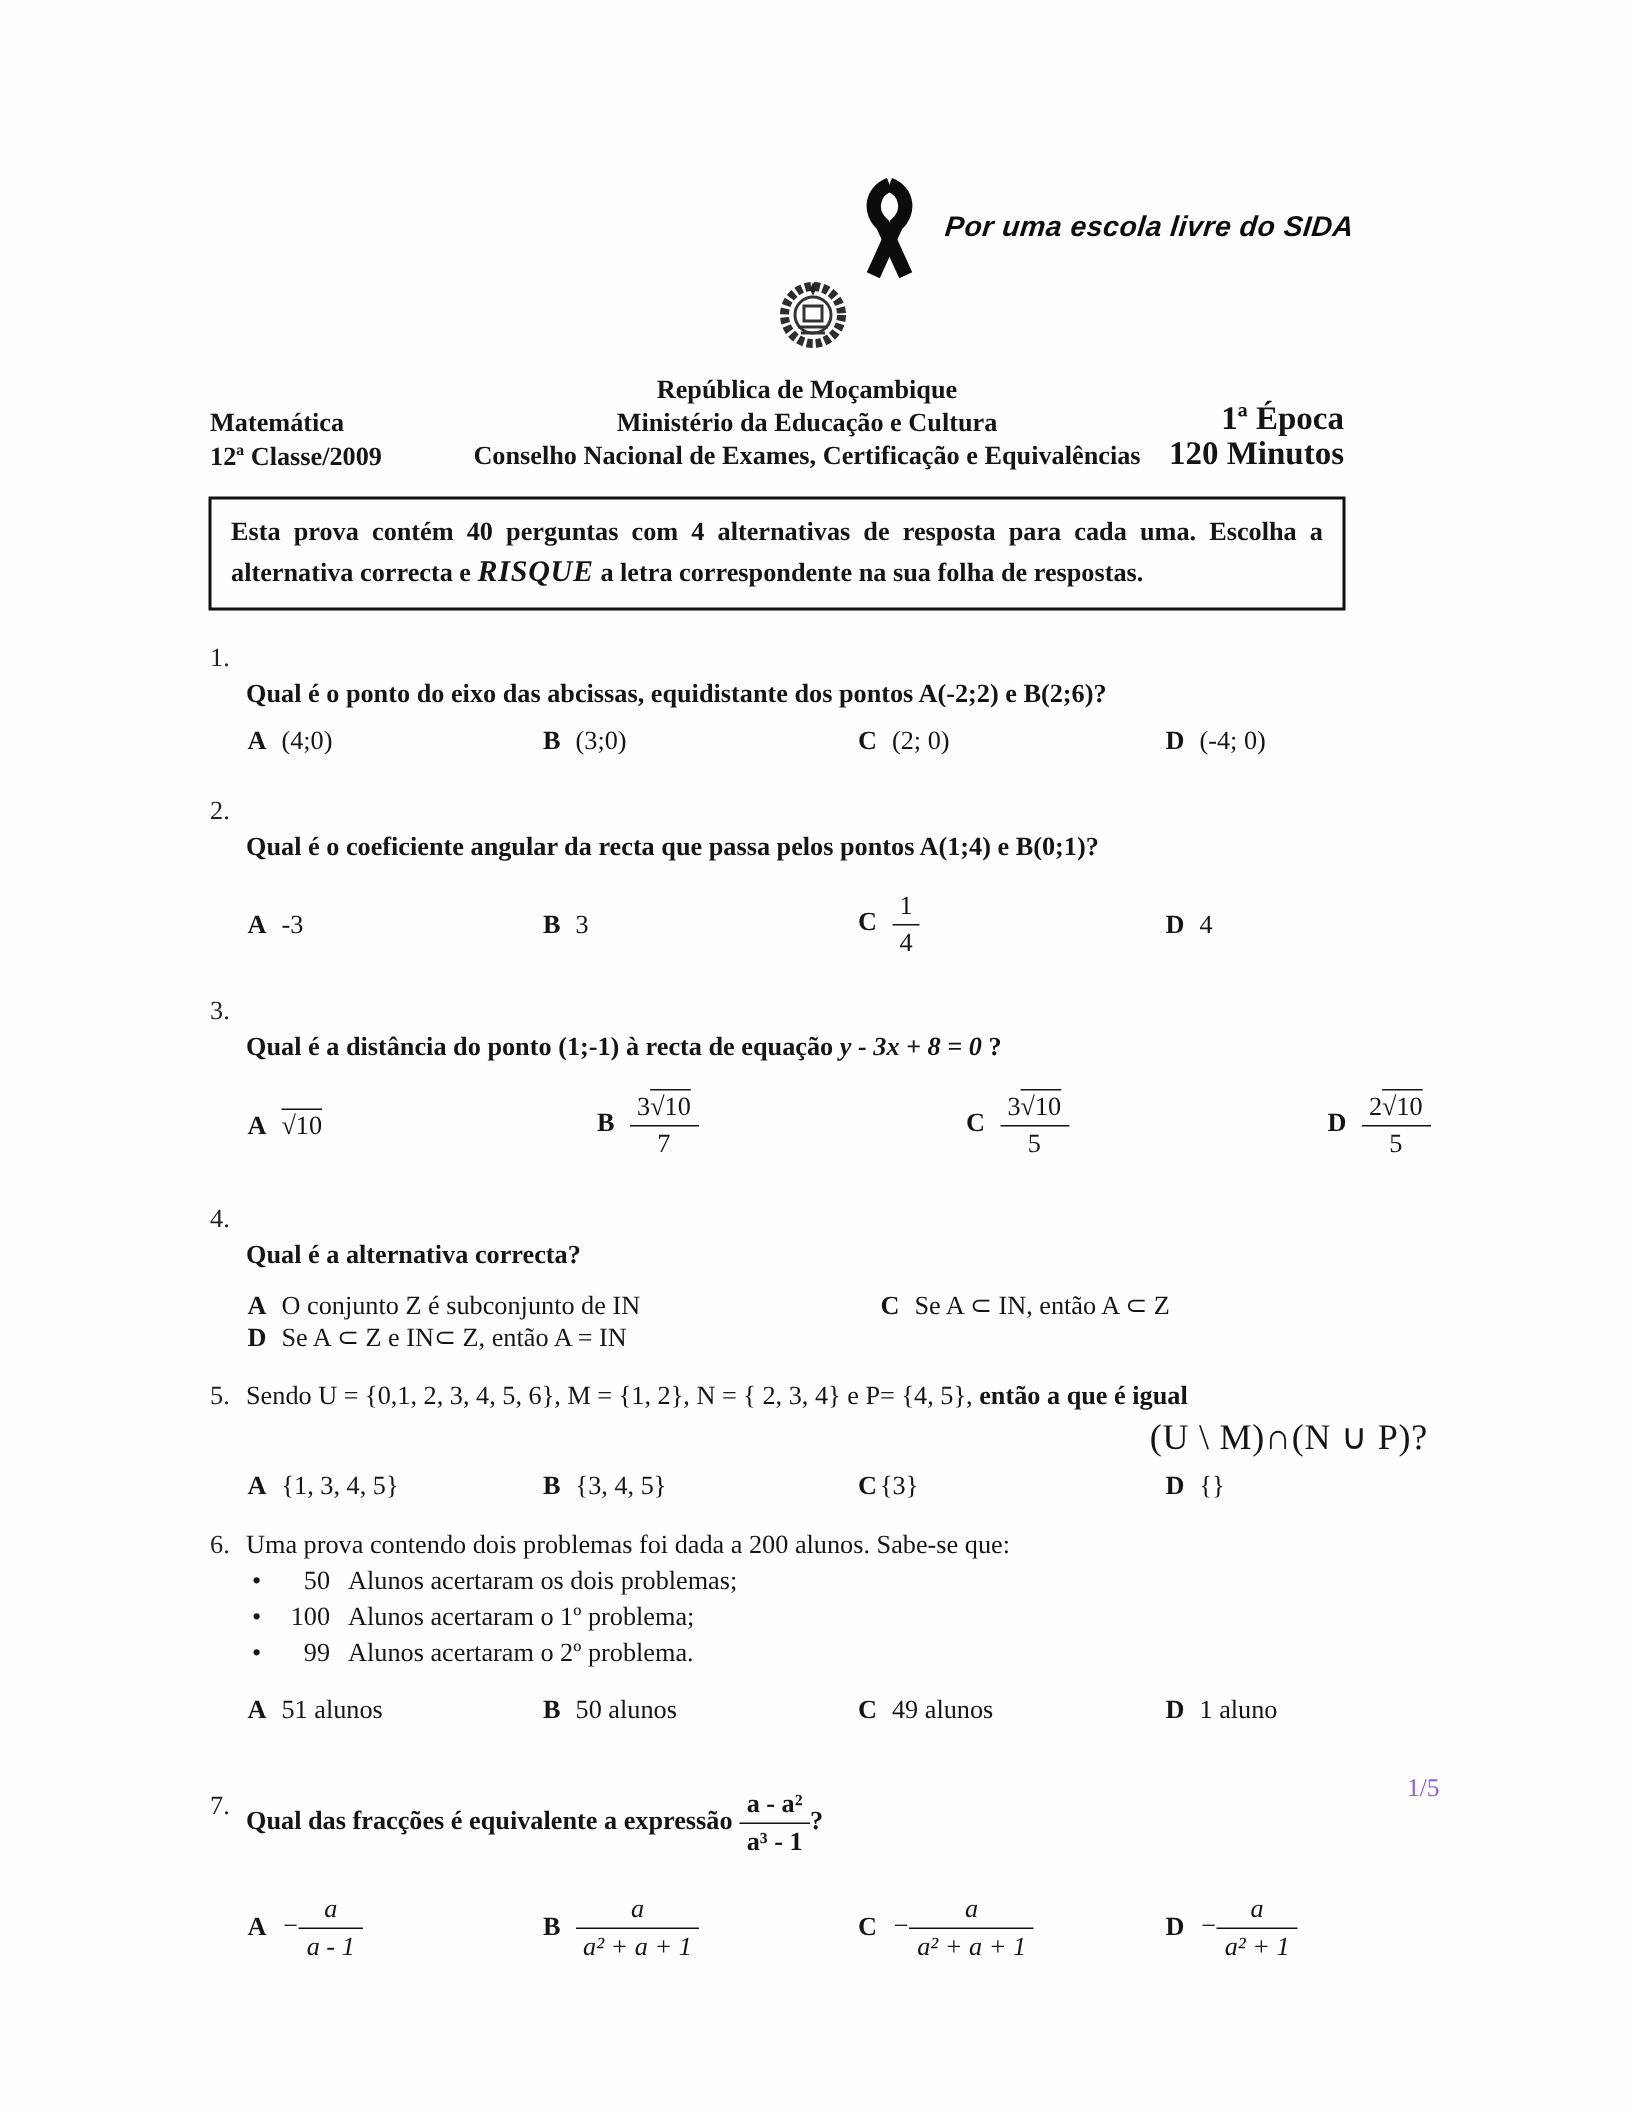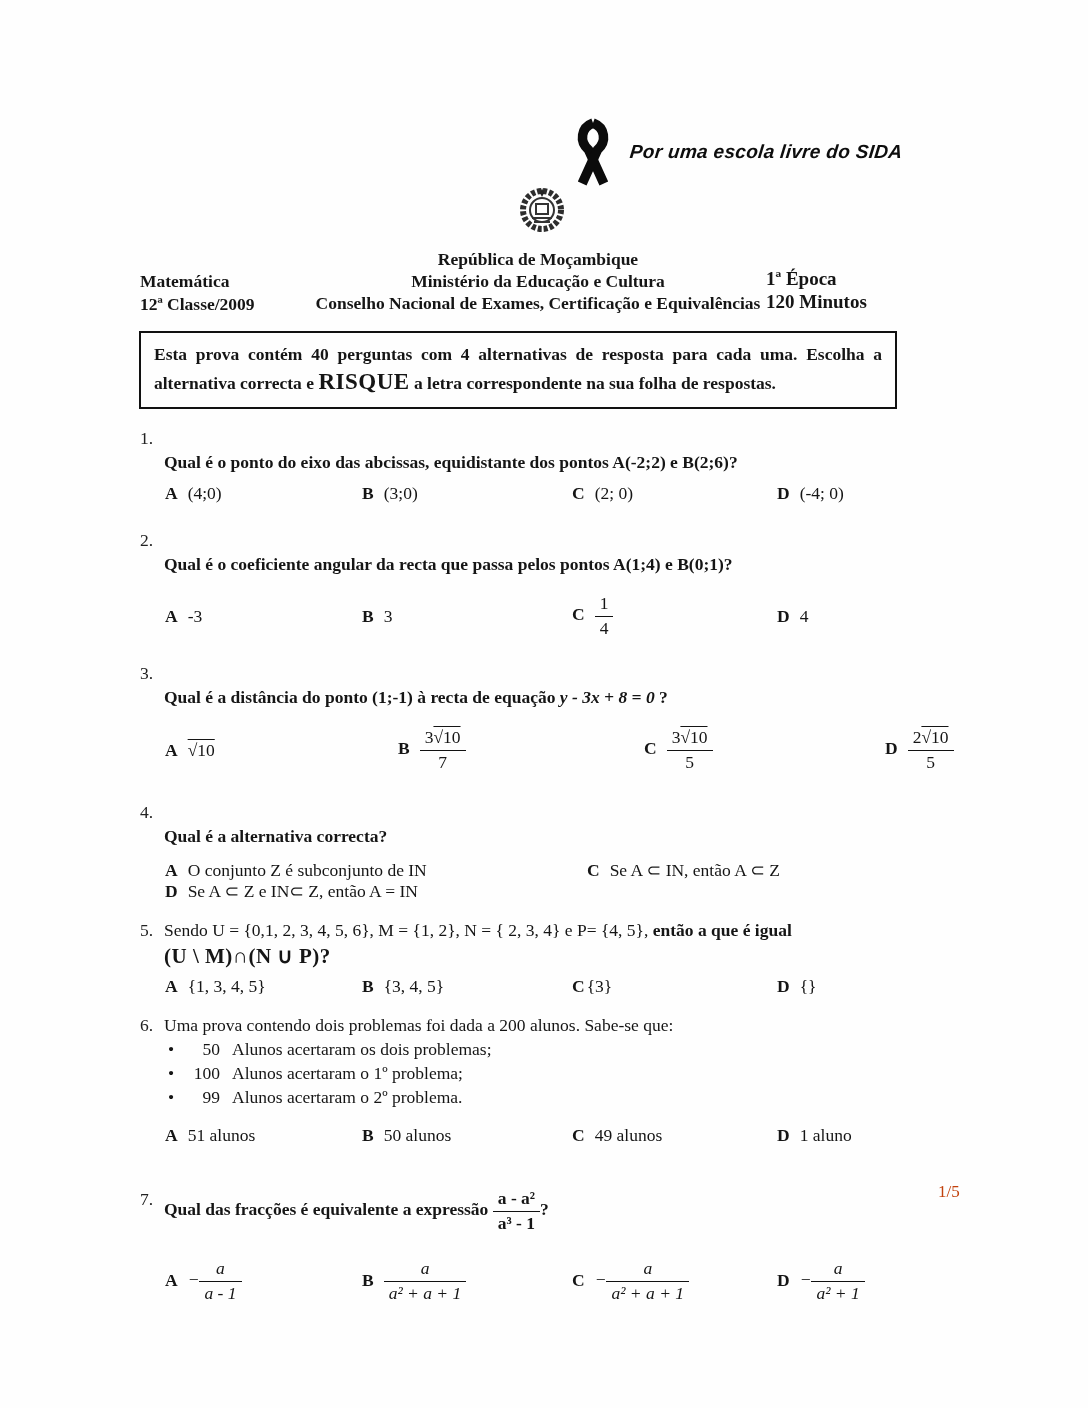--- a/index.html
+++ b/index.html
@@ -15,53 +15,53 @@
   .emblem { position:absolute; left:517px; top:184px; opacity:.92; filter:blur(.3px); }
   .slogan {
     position:absolute; left:630px; top:141px; width:300px;
     font-family:"Liberation Sans", sans-serif; font-weight:bold; font-style:italic;
     font-size:19px; letter-spacing:.3px; transform:skewX(-6deg); color:#0d0d0d;
   }
   
   .header { position:absolute; left:140px; top:248px; width:756px; display:flex; font-weight:bold; }
   .hdr-left  { width:170px; padding-top:22px; line-height:23px; font-size:17.5px; }
   .hdr-center{ flex:1; text-align:center; line-height:22px; font-size:17.5px; }
-  .hdr-right { width:130px; padding-top:19px; text-align:left; line-height:23px; font-size:19px; }
+  .hdr-right { width:130px; padding-top:19px; text-align:right; line-height:23px; font-size:22px; }
   
   .instr-box {
     position:absolute; left:139px; top:331px; width:758px;
     border:2px solid #111; padding:8px 13px 10px 13px;
     font-weight:bold; text-align:justify; line-height:27px; font-size:17.5px;
   }
-  .instr-box .risque { font-weight:bold; font-size:23px; letter-spacing:.5px; }
+  .instr-box .risque { font-style:italic; font-weight:bold; font-size:20px; letter-spacing:.5px; }
   
   .questions { position:absolute; left:140px; top:426px; width:812px; }
   .q { margin-bottom:26px; }
   .q-line { display:flex; line-height:24px; }
   .q-num { width:24px; flex:none; color:#222; }
   .q-text { font-weight:bold;margin-top:24px; }
   .q-text .math { font-style:italic; }
   .opts4 { display:grid; grid-template-columns:197px 210px 205px 1fr; padding-left:25px; margin-top:9px; align-items:center; }
   .opts2 { display:grid; grid-template-columns:422px 1fr; padding-left:25px; margin-top:12px; }
   .opt   { white-space:nowrap; }
   .olabel{ font-weight:bold; margin-right:10px; }
   
   .frac { display:inline-block; text-align:center; vertical-align:middle; line-height:1.25; }
   .frac .num { display:block; border-bottom:1.6px solid #111; padding:0 5px 1px 5px; }
   .frac .den { display:block; padding:1px 5px 0 5px; }
   .root { text-decoration:overline; }
   .it { font-style:italic; }
-  .setline2 { font-weight:bold; font-size:21px; padding-left:24px; margin-top:2px; letter-spacing:.5px; }
+  .setline2 { font-weight:normal; font-size:24px; padding-left:24px; margin-top:2px; letter-spacing:.5px;text-align:right; }
   
   .bullet { display:flex; padding-left:28px; line-height:24px; }
   .bdot { width:16px; flex:none; }
   .bnum { width:36px; flex:none; text-align:right; margin-right:12px; }
   .q-sub { font-weight:bold; padding-left:24px; line-height:24px; }
   
-  .footer { position:absolute; left:938px; top:1182px; font-size:17px; color:#c2410c; }
+  .footer { position:absolute; left:938px; top:1182px; font-size:17px; color:#8b5cf6; }
 </style>
 </head>
 <body>
 
 <div class="page">
 
   <div class="ribbon">
     <svg width="66" height="70" viewBox="0 0 100 110" aria-hidden="true">
       <path d="M50 8 C 31 15 28 37 43 50 L 67 103" stroke="#0c0c0c" stroke-width="15" fill="none" stroke-linecap="butt"></path>
       <path d="M50 8 C 69 15 72 37 57 50 L 33 103" stroke="#0c0c0c" stroke-width="15" fill="none" stroke-linecap="butt"></path>

